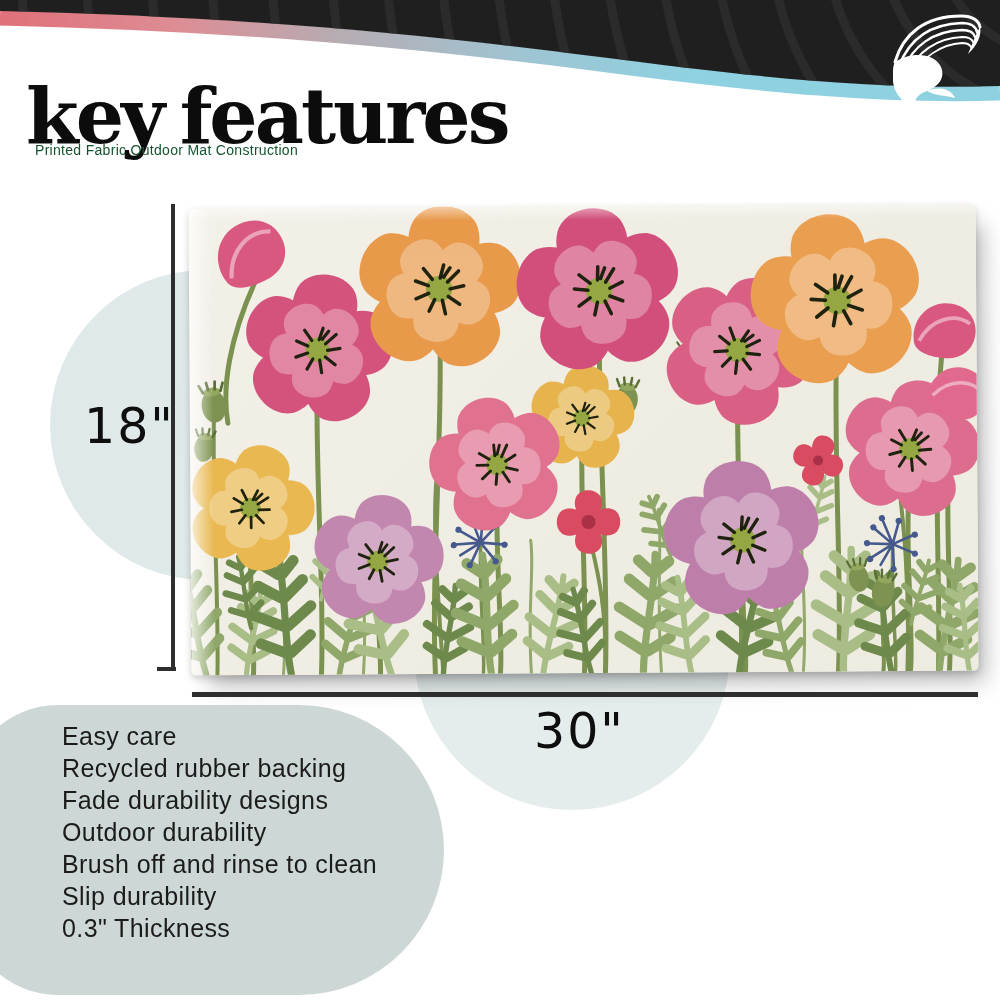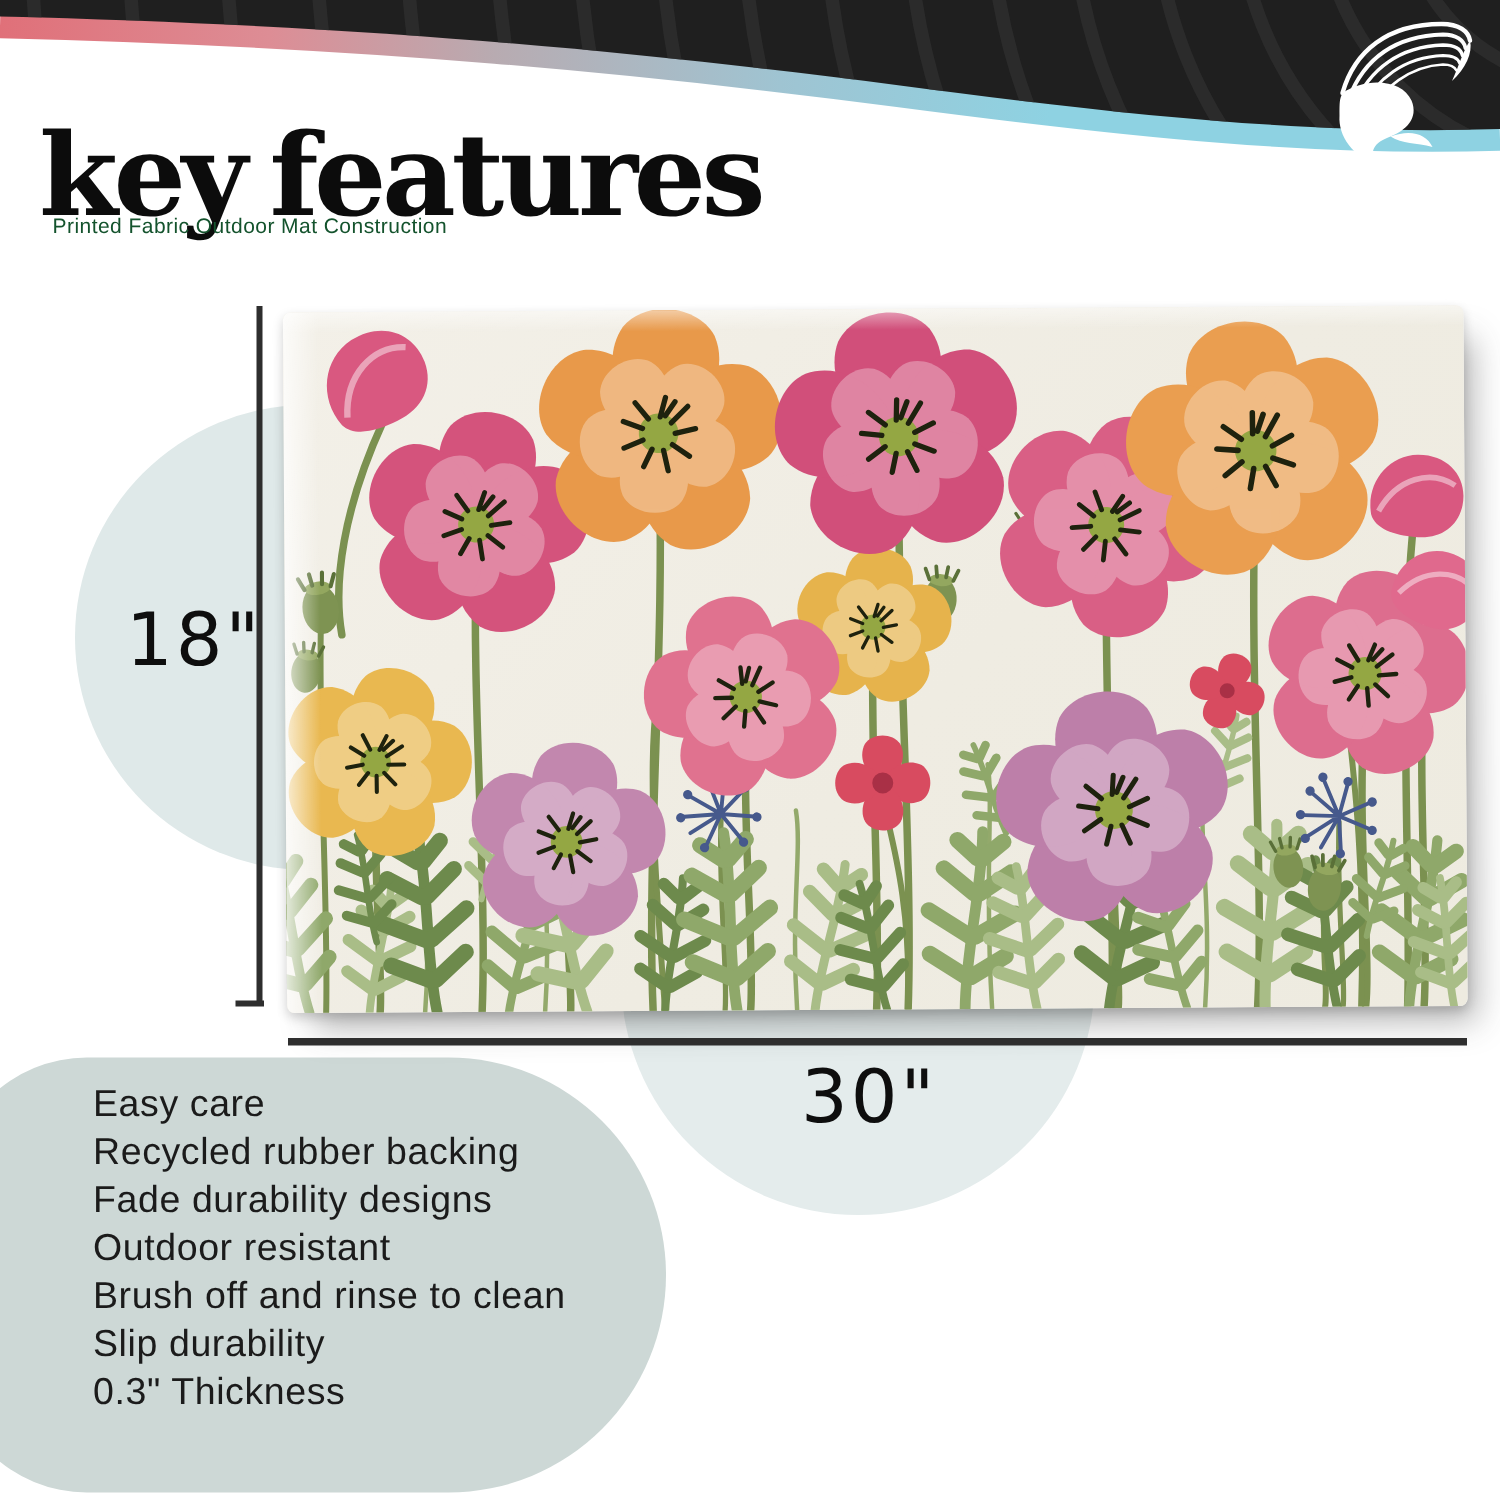--- a/index.html
+++ b/index.html
@@ -271,19 +271,19 @@
   <div class="vline"></div>
   <div class="vtick"></div>
   <div class="hline"></div>
   <div class="dim dim-h">18"</div>
   <div class="dim dim-w">30"</div>
 
   <div class="features">
     <div>Easy care</div>
     <div>Recycled rubber backing</div>
     <div>Fade durability designs</div>
-    <div>Outdoor resistant</div>
+    <div>Outdoor durability</div>
     <div>Brush off and rinse to clean</div>
     <div>Slip durability</div>
     <div>0.3" Thickness</div>
   </div>
 
 </div>
 
 </body></html>

